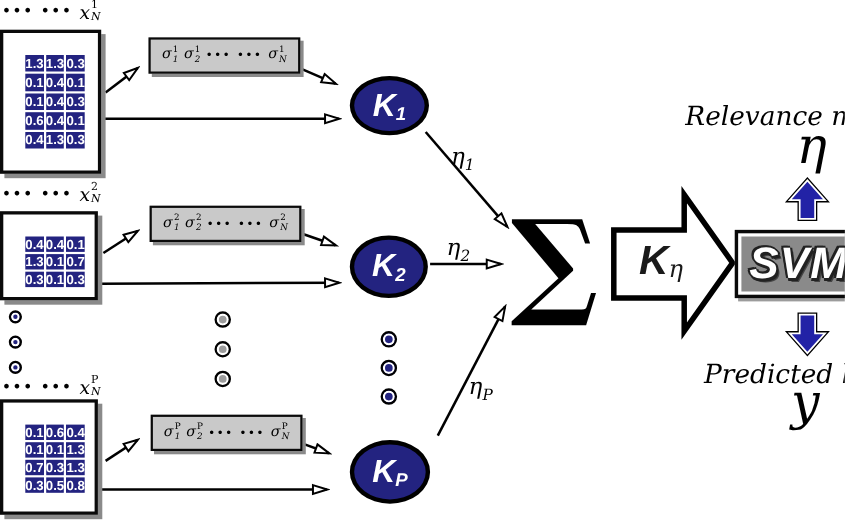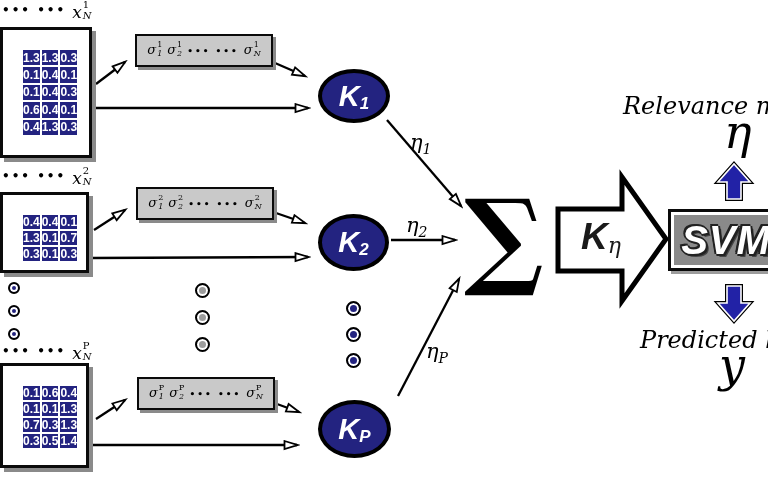--- a/index.html
+++ b/index.html
@@ -239,21 +239,21 @@
       <div class="cell">0.6</div>
       <div class="cell">0.4</div>
       <div class="cell">0.1</div>
       <div class="cell">0.1</div>
       <div class="cell">1.3</div>
       <div class="cell">0.7</div>
       <div class="cell">0.3</div>
       <div class="cell">1.3</div>
       <div class="cell">0.3</div>
       <div class="cell">0.5</div>
-      <div class="cell">1.4</div>
+      <div class="cell">0.8</div>
     </div>
 
   <div class="sigma-box" style="left:137px; top:377px; width:138px; height:33px;">
     <span class="math">
         <i>σ</i>
         <span class="ss">
           <span class="sup">P</span>
           <span class="sub">1</span>
         </span>
       </span>

